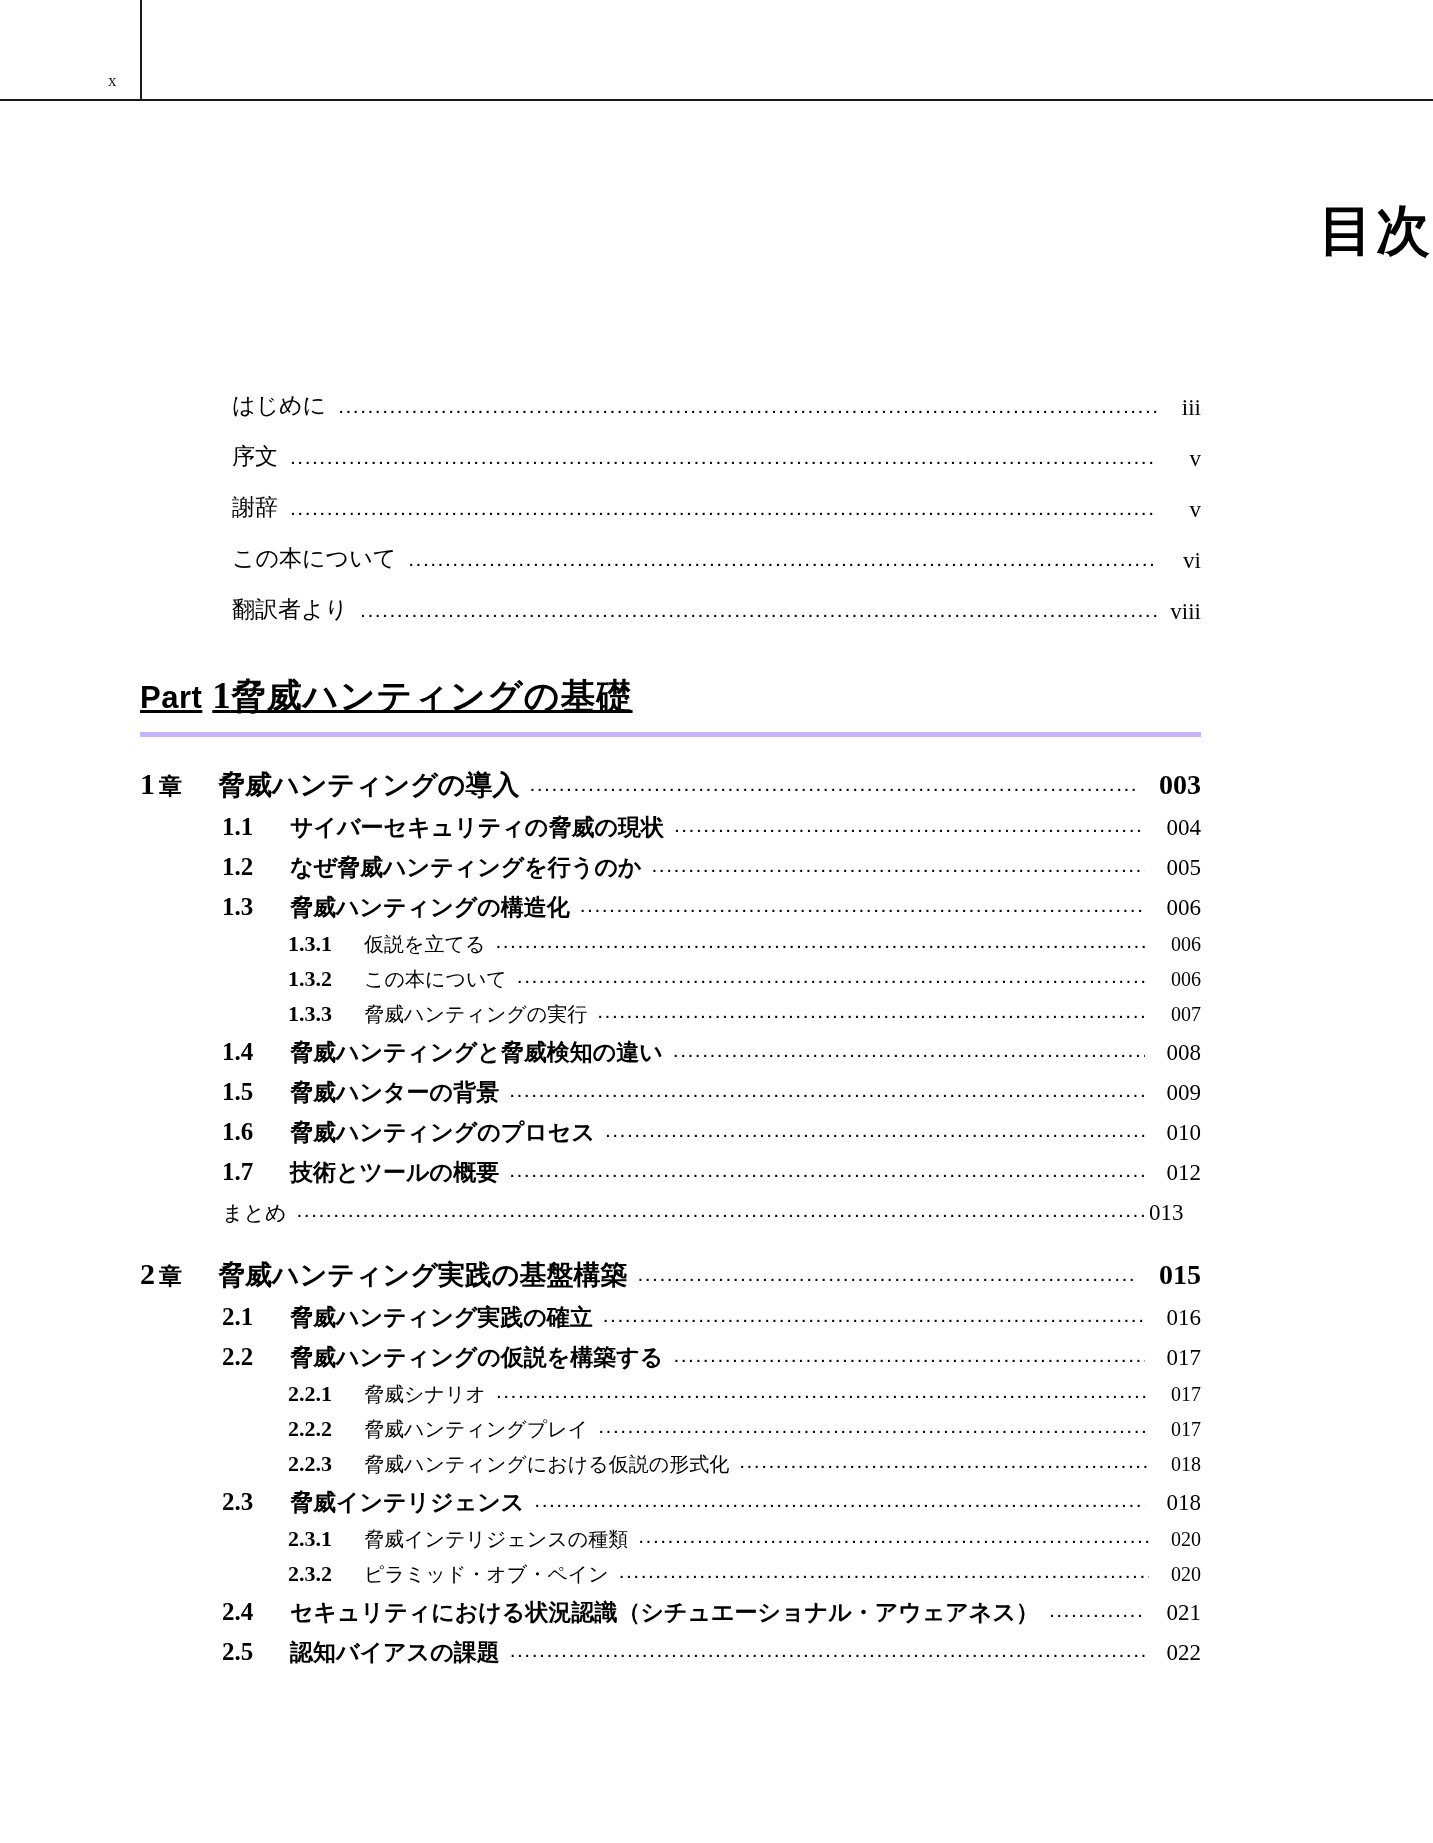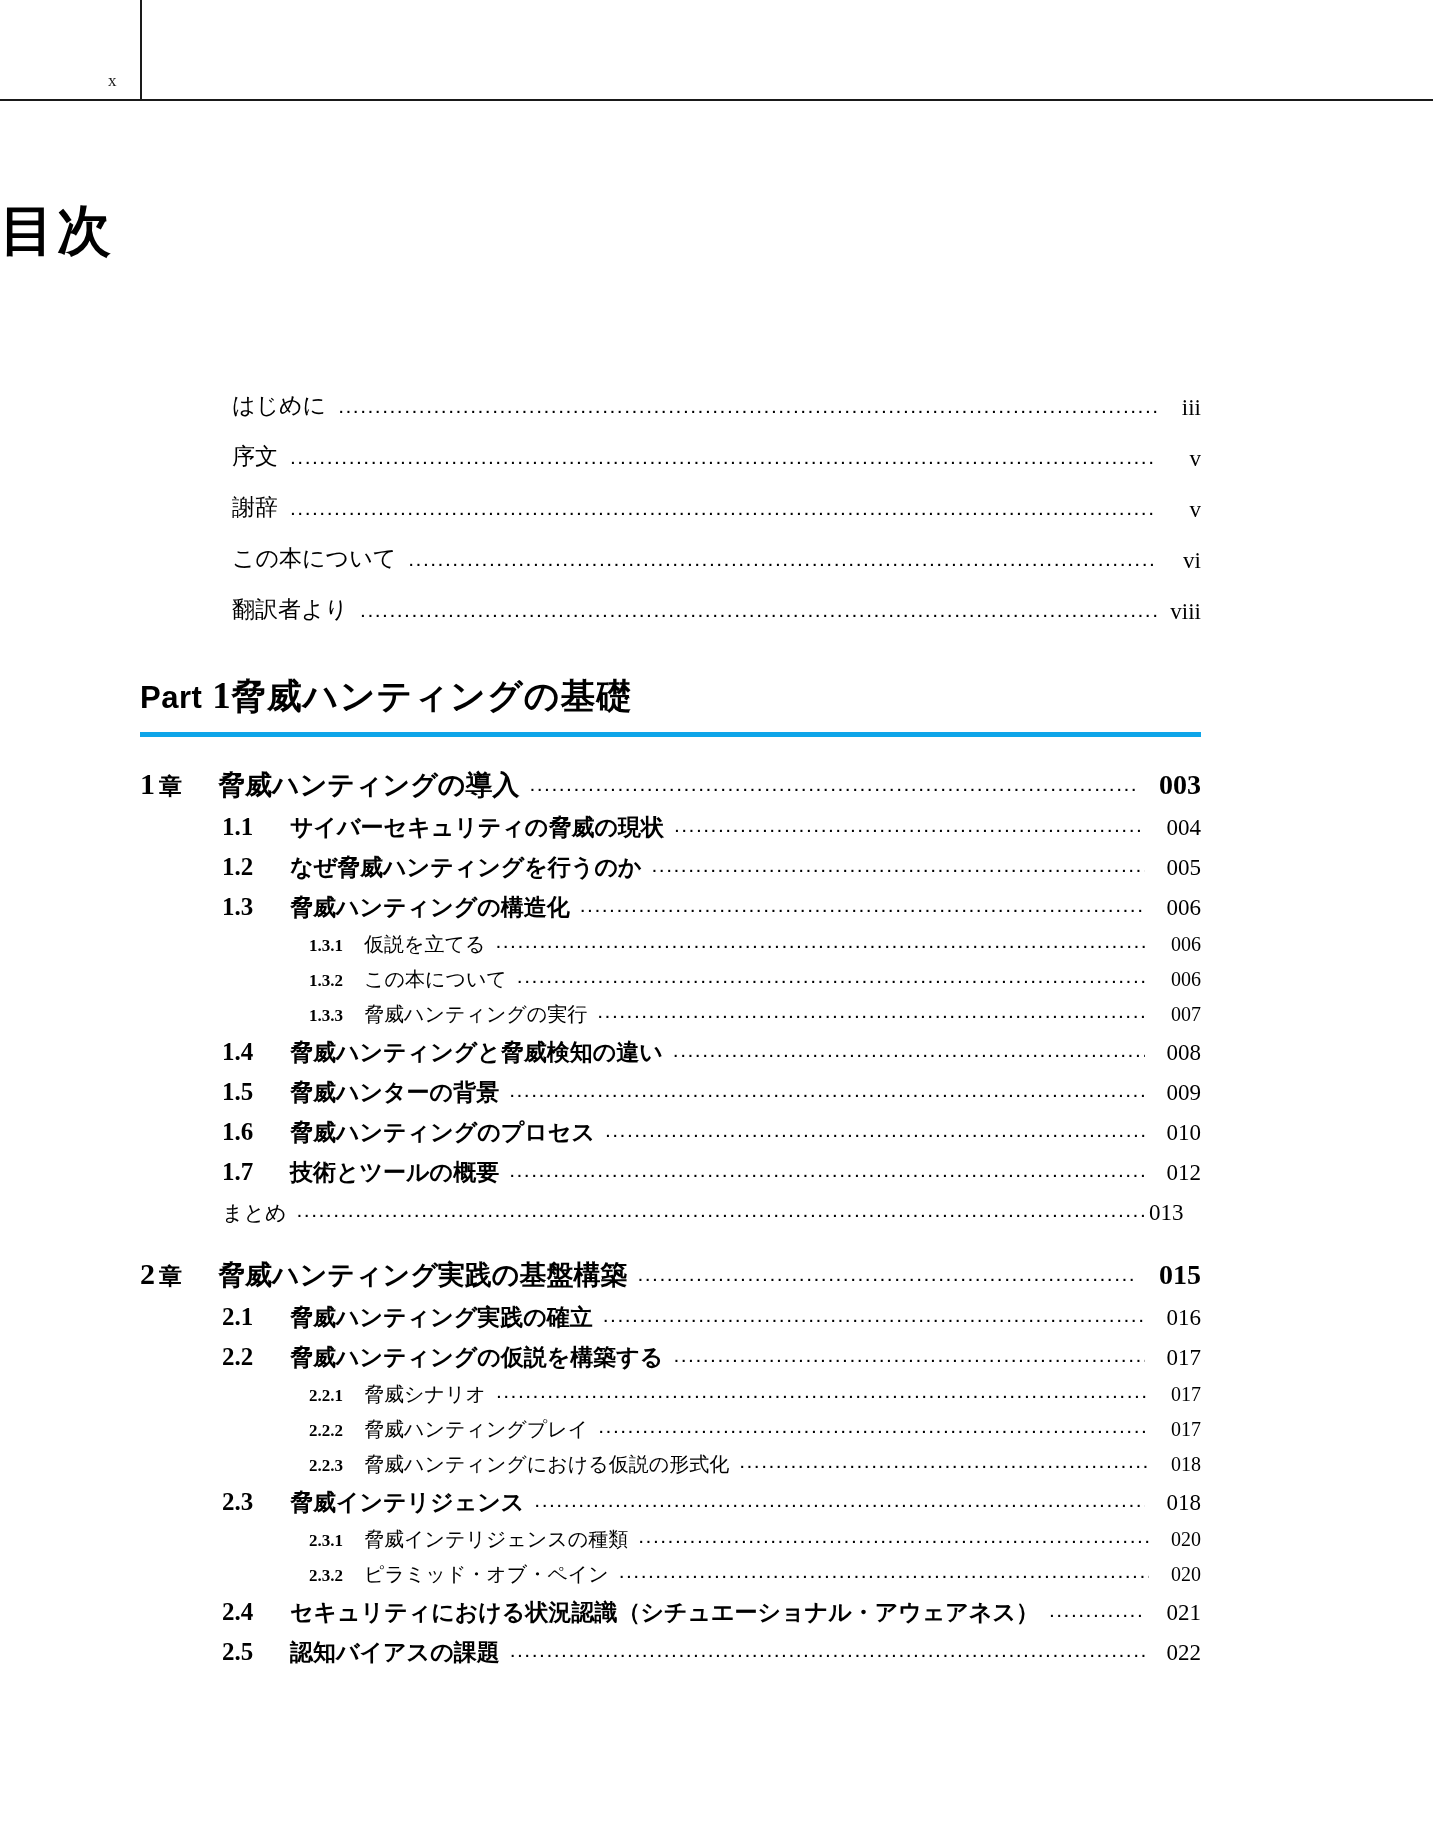--- a/index.html
+++ b/index.html
@@ -52,21 +52,21 @@
 
   
   .content {
     position: absolute;
     top: 100px;
     left: 0;
     width: 1433px;
   }
 
   .toc-title {
-    text-align: left;
+    text-align: right;
     font-size: 54px;
     font-weight: bold;
     letter-spacing: 3px;
     margin-top: 95px;
     margin-bottom: 0;
     color: #000;
   }
 
   
   .frontmatter {
@@ -104,22 +104,23 @@
   }
 
   
   .part-block {
     margin-top: 48px;
     padding: 0 232px 0 140px;
   }
   .part-heading {
     display: flex;
     align-items: baseline;
-    border-bottom: 5px solid #0ea5e9;
+    border-bottom: 5px solid #c4b5fd;
     padding-bottom: 12px;
+    text-decoration: underline;
   }
   .part-word {
     font-family: "Liberation Sans", sans-serif;
     font-size: 31px;
     font-weight: bold;
     letter-spacing: 0.5px;
   }
   .part-num {
     font-family: "Liberation Serif", serif;
     font-size: 37px;
@@ -207,24 +208,23 @@
   .sub-row {
     display: flex;
     align-items: baseline;
     white-space: nowrap;
     margin-top: 8px;
     padding-left: 148px;
   }
   .sub-num {
     flex: 0 0 auto;
     font-family: "Liberation Serif", serif;
-    font-size: 17px;
+    font-size: 22px;
     font-weight: bold;
     min-width: 76px;
-    text-align: center;
   }
   .sub-title {
     flex: 0 0 auto;
     font-size: 20px;
     padding-right: 6px;
   }
   .sub-page {
     flex: 0 0 auto;
     font-family: "Liberation Serif", serif;
     font-size: 20px;

